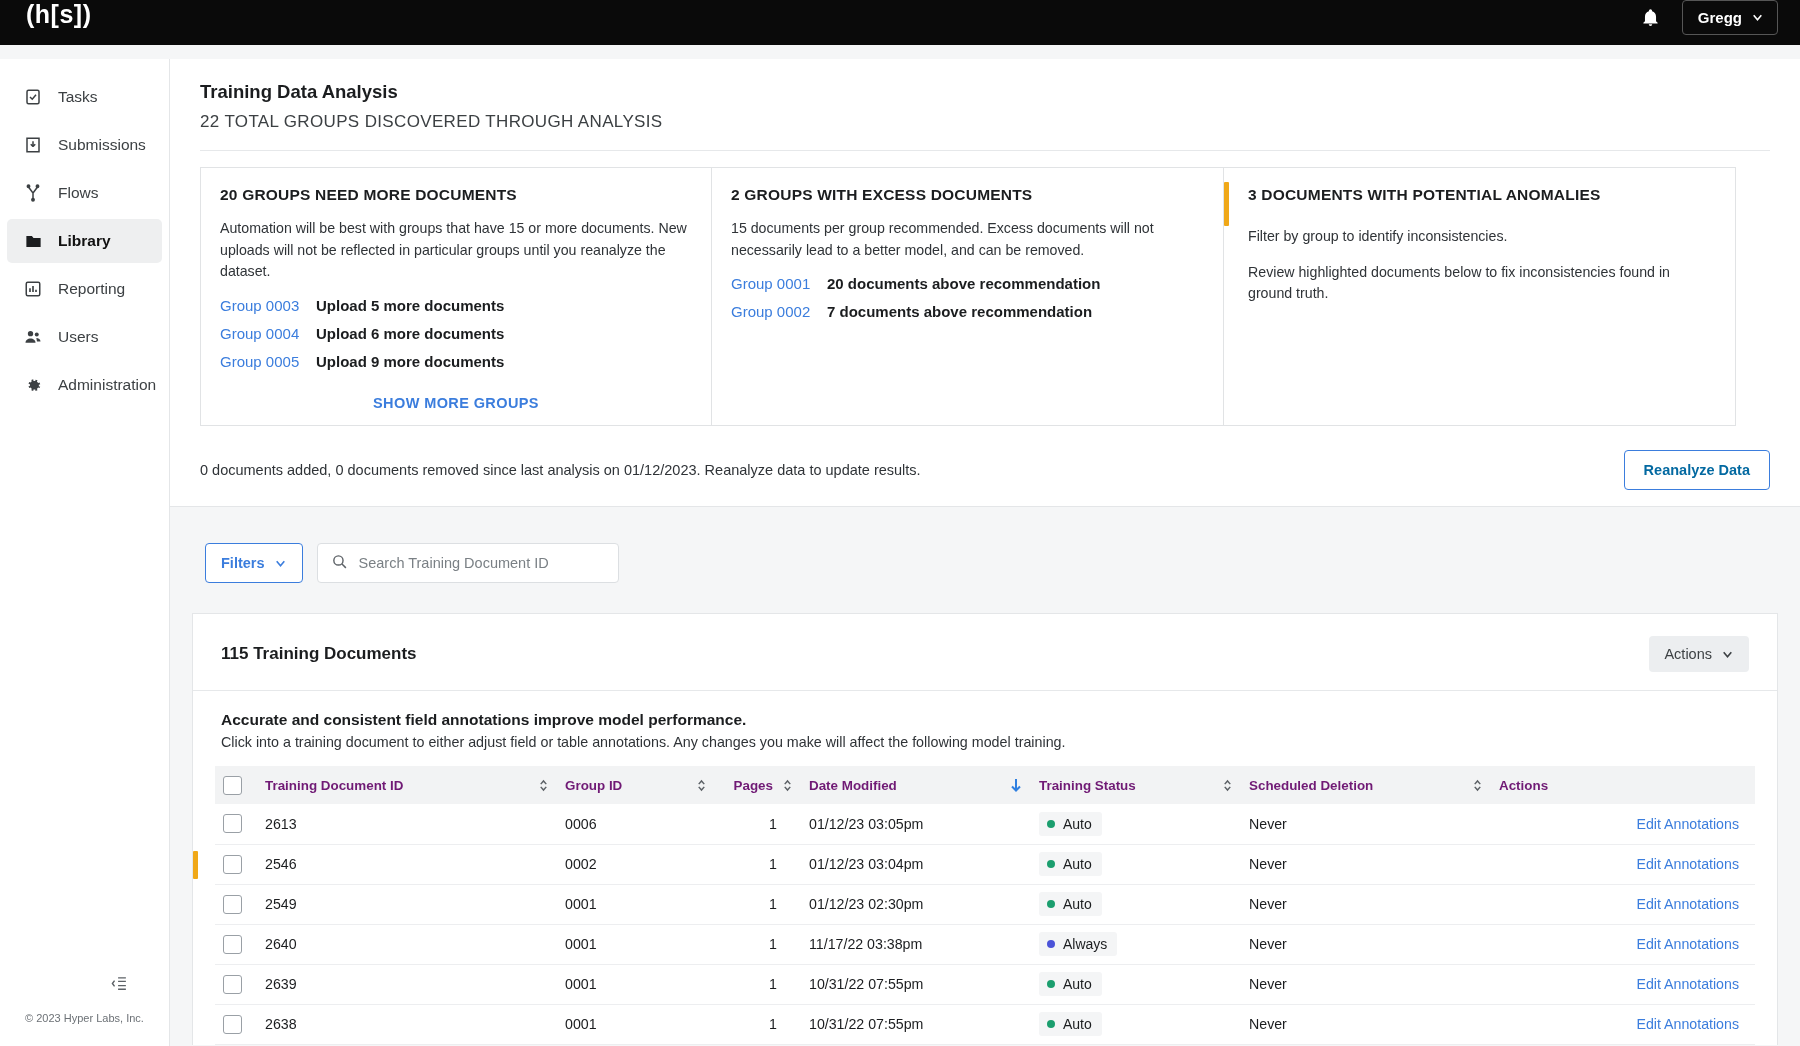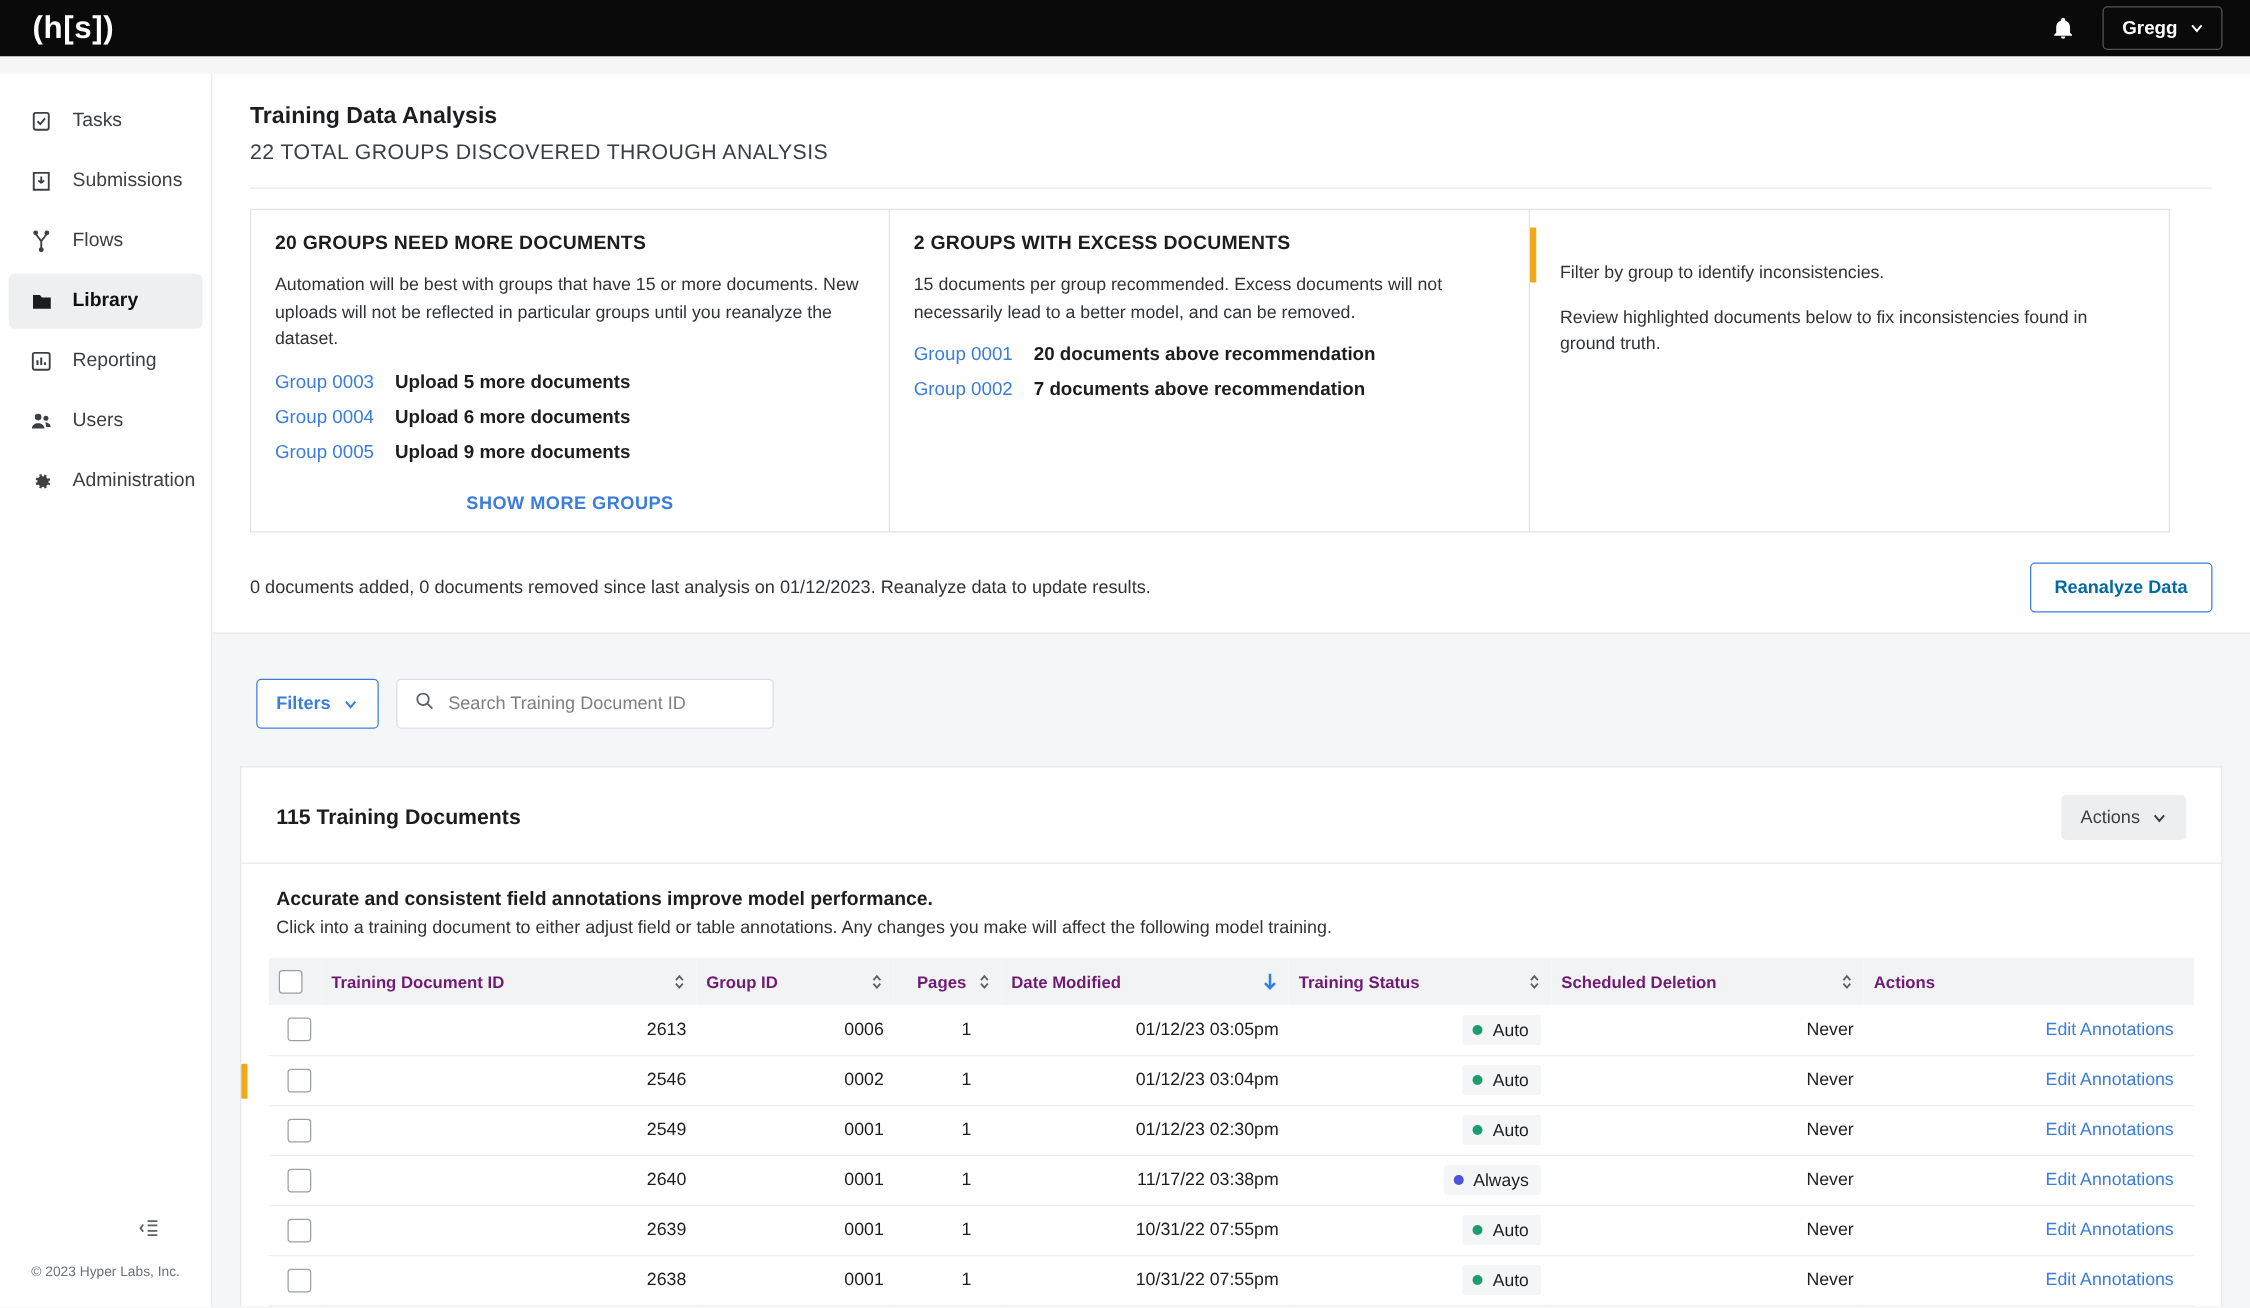--- a/index.html
+++ b/index.html
@@ -7,21 +7,21 @@
     width: 1800px; height: 1046px;
     font-family: "Liberation Sans", sans-serif;
     background: #f5f6f7;
     overflow: hidden;
   }
   .app { position: relative; width: 1800px; height: 1046px; }
 
   
   .topbar {
     position: absolute; top: 0; left: 0; width: 1800px; height: 45px;
-    background: #0a0a0a; display: flex; align-items: center;
+    background: #0a0a0a; display: flex; align-items: flex-start;
     padding: 0 22px 0 26px;
   }
   .logo { color: #fff; font-size: 25px; font-weight: 700; letter-spacing: .5px; }
   .topbar-right { margin-left: auto; display: flex; align-items: center; gap: 18px; }
   .bell { width: 26px; height: 26px; display: flex; align-items: center; justify-content: center; cursor: pointer;}
   .user-btn {
     border: 1px solid #565656; border-radius: 4px; color: #fff;
     font-size: 15px; font-weight: 600; padding: 8px 13px 8px 15px;
     display: flex; align-items: center; gap: 9px; cursor: pointer; background: transparent;
   }
@@ -128,21 +128,21 @@
   table { width: calc(100% - 44px); margin: 0 22px; border-collapse: collapse; }
   thead tr { background: #f2f3f4; height: 38px; }
   th {
     font-size: 13.4px; font-weight: 700; color: #701a75; text-align: left;
     padding: 0 8px; white-space: nowrap; position: relative;
   }
   th .thwrap { display: flex; align-items: center; }
   th .sort { margin-left: auto; padding-left: 10px; cursor: pointer; display: flex; }
   td {
     font-size: 14.2px; color: #1b1d1f; padding: 0 8px; height: 40px;
-    border-bottom: 1px solid #edeef0; white-space: nowrap; position: relative; text-align: right;
+    border-bottom: 1px solid #edeef0; white-space: nowrap; position: relative;
   }
   .col-cb { width: 42px; }
   .col-id { width: 300px; }
   .col-gid { width: 158px; }
   .col-pg { width: 86px; text-align: right; }
   .col-dt { width: 230px; }
   .col-st { width: 210px; }
   .col-sd { width: 250px; }
   .col-ac { width: auto; }
   th.col-pg .thwrap { justify-content: flex-end; }
@@ -306,20 +306,21 @@
             </div>
             <div class="grow">
               <span class="glink">Group 0002</span>
               <span class="gtxt">7 documents above recommendation</span>
             </div>
           </div>
         </div>
 
         <div class="card c3">
           <div class="accent"></div>
+          <div class="card-h">3 DOCUMENTS WITH POTENTIAL ANOMALIES</div>
           <div class="card-p sp">Filter by group to identify inconsistencies.</div>
           <div class="card-p">Review highlighted documents below to fix inconsistencies found in ground truth.</div>
         </div>
 
       </div>
 
       <div class="an-foot">
         <div class="an-foot-txt">0 documents added, 0 documents removed since last analysis on 01/12/2023. Reanalyze data to update results.</div>
         <button class="btn-outline">Reanalyze Data</button>
       </div>

